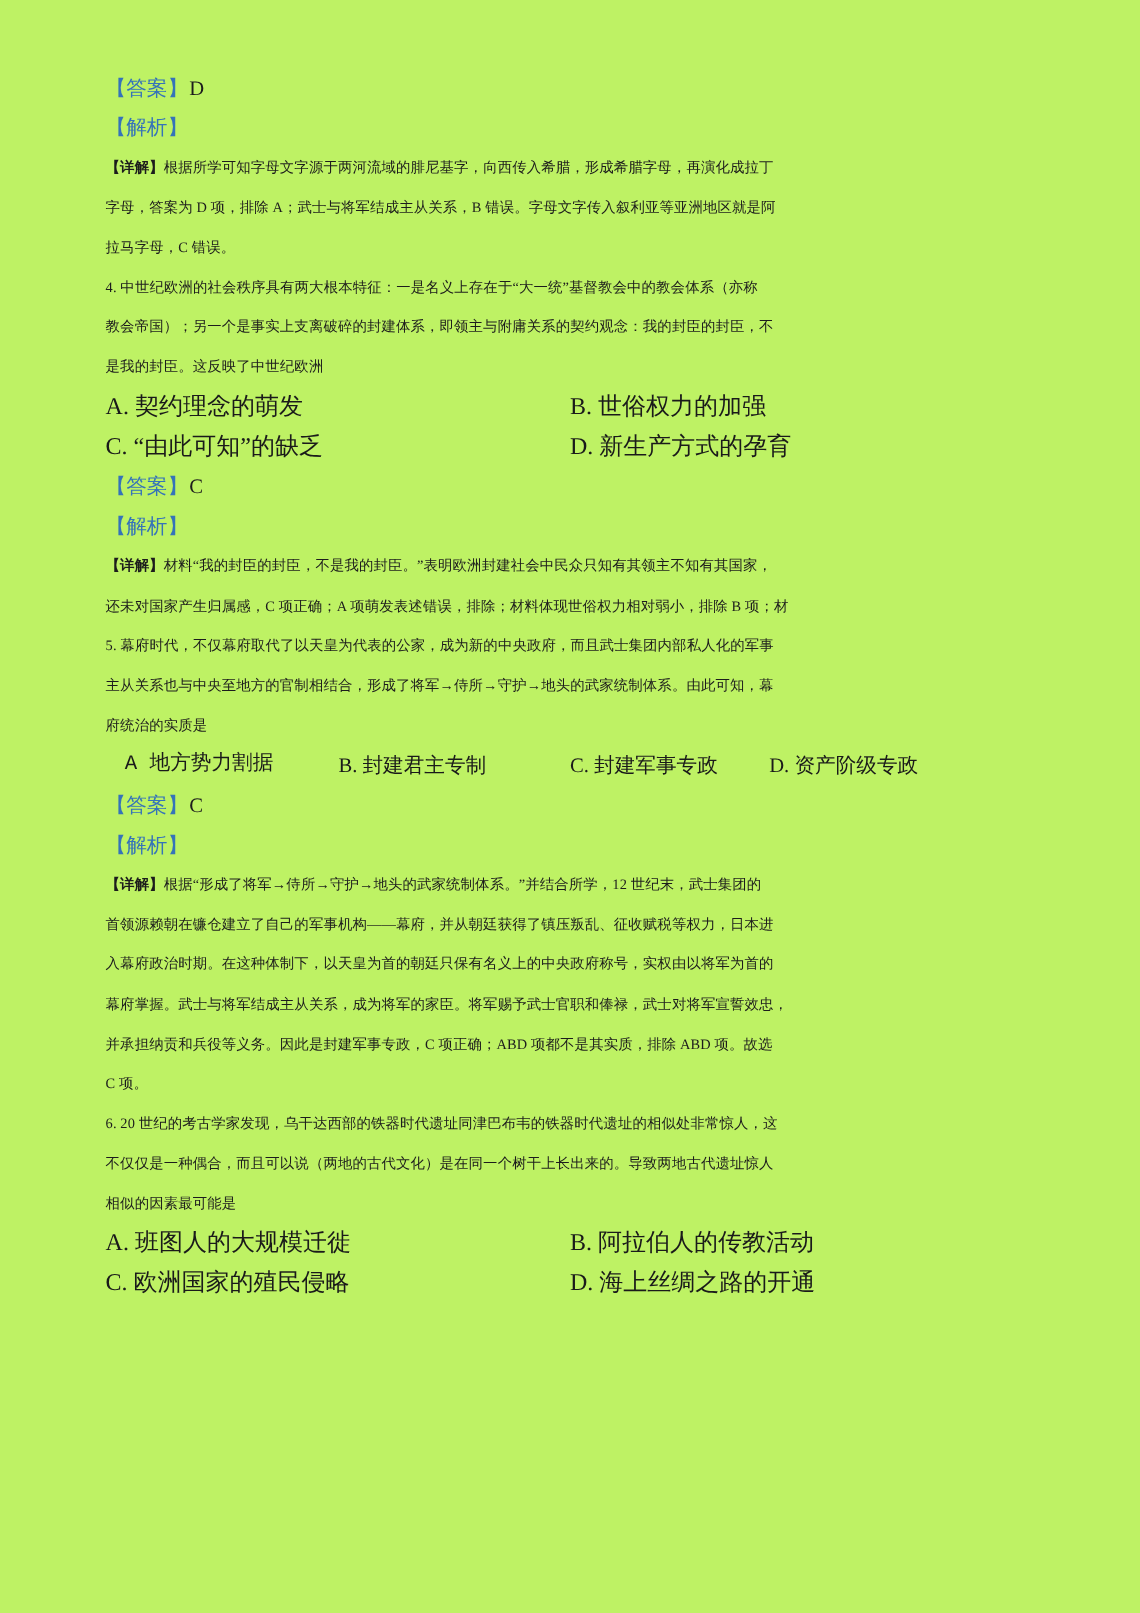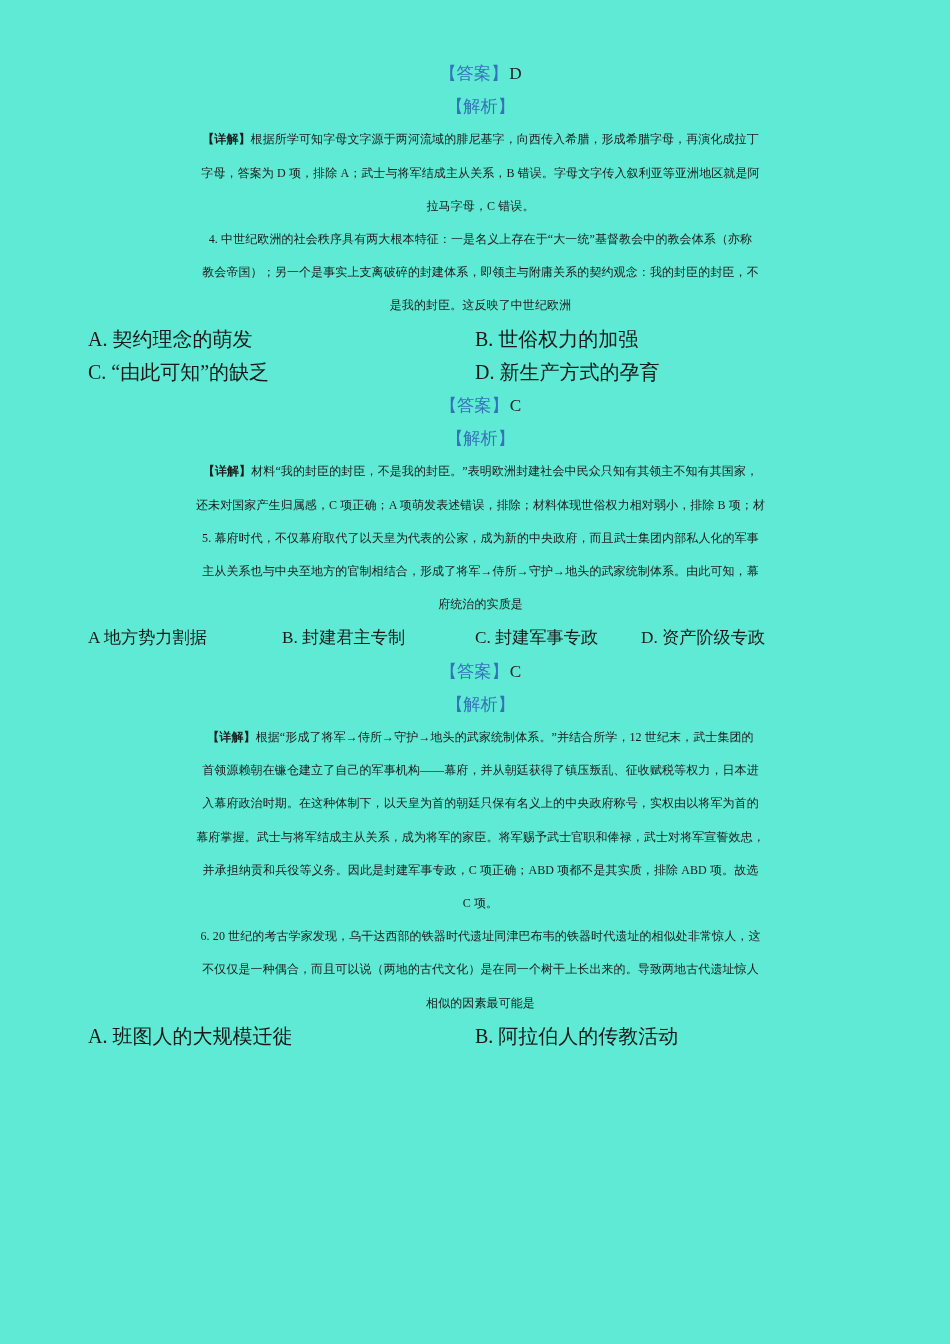--- a/index.html
+++ b/index.html
@@ -13,22 +13,21 @@
     font-family: "Liberation Serif", "DejaVu Serif", serif;
     color: #1a1a1a;
     overflow: hidden;
   }
   .page {
     position: relative;
     width: 950px;
     height: 1344px;
     box-sizing: border-box;
     padding: 57px 77px 0 88px;
-    background: #5eead4;
-    text-align: center;
+    background: #bef264;
   }
   .line {
     font-size: 12px;
     line-height: 33.2px;
     letter-spacing: 0.1px;
     white-space: nowrap;
     color: #1c1c1c;
   }
   .tag {
     color: #3573b9;
@@ -52,21 +51,21 @@
   .opts2 .c1 { position: absolute; left: 0px; }
   .opts2 .c2 { position: absolute; left: 387px; }
 
   .opts4 {
     position: relative;
     height: 33.2px;
     font-size: 17.2px;
     line-height: 33.2px;
     white-space: nowrap;
   }
-  .opts4 .c1 { position: absolute; left: 0px; }
+  .opts4 .c1 { position: absolute; left: 16px; font-family: Liberation Mono, monospace; }
   .opts4 .c2 { position: absolute; left: 194px; }
   .opts4 .c3 { position: absolute; left: 387px; font-family: Liberation Serif, serif; }
   .opts4 .c4 { position: absolute; left: 553px; }
   .block { margin: 0; padding: 0; }
 </style>
 </head>
 <body>
 
 <div class="page">
 
@@ -141,15 +140,19 @@
   </div>
 
   <div class="block">
     <div class="line">6. 20 世纪的考古学家发现，乌干达西部的铁器时代遗址同津巴布韦的铁器时代遗址的相似处非常惊人，这</div>
     <div class="line">不仅仅是一种偶合，而且可以说（两地的古代文化）是在同一个树干上长出来的。导致两地古代遗址惊人</div>
     <div class="line">相似的因素最可能是</div>
     <div class="opts2">
       <span class="c1">A. 班图人的大规模迁徙</span>
       <span class="c2">B. 阿拉伯人的传教活动</span>
     </div>
+    <div class="opts2">
+      <span class="c1">C. 欧洲国家的殖民侵略</span>
+      <span class="c2">D. 海上丝绸之路的开通</span>
+    </div>
   </div>
 
 </div>
 
 </body></html>

